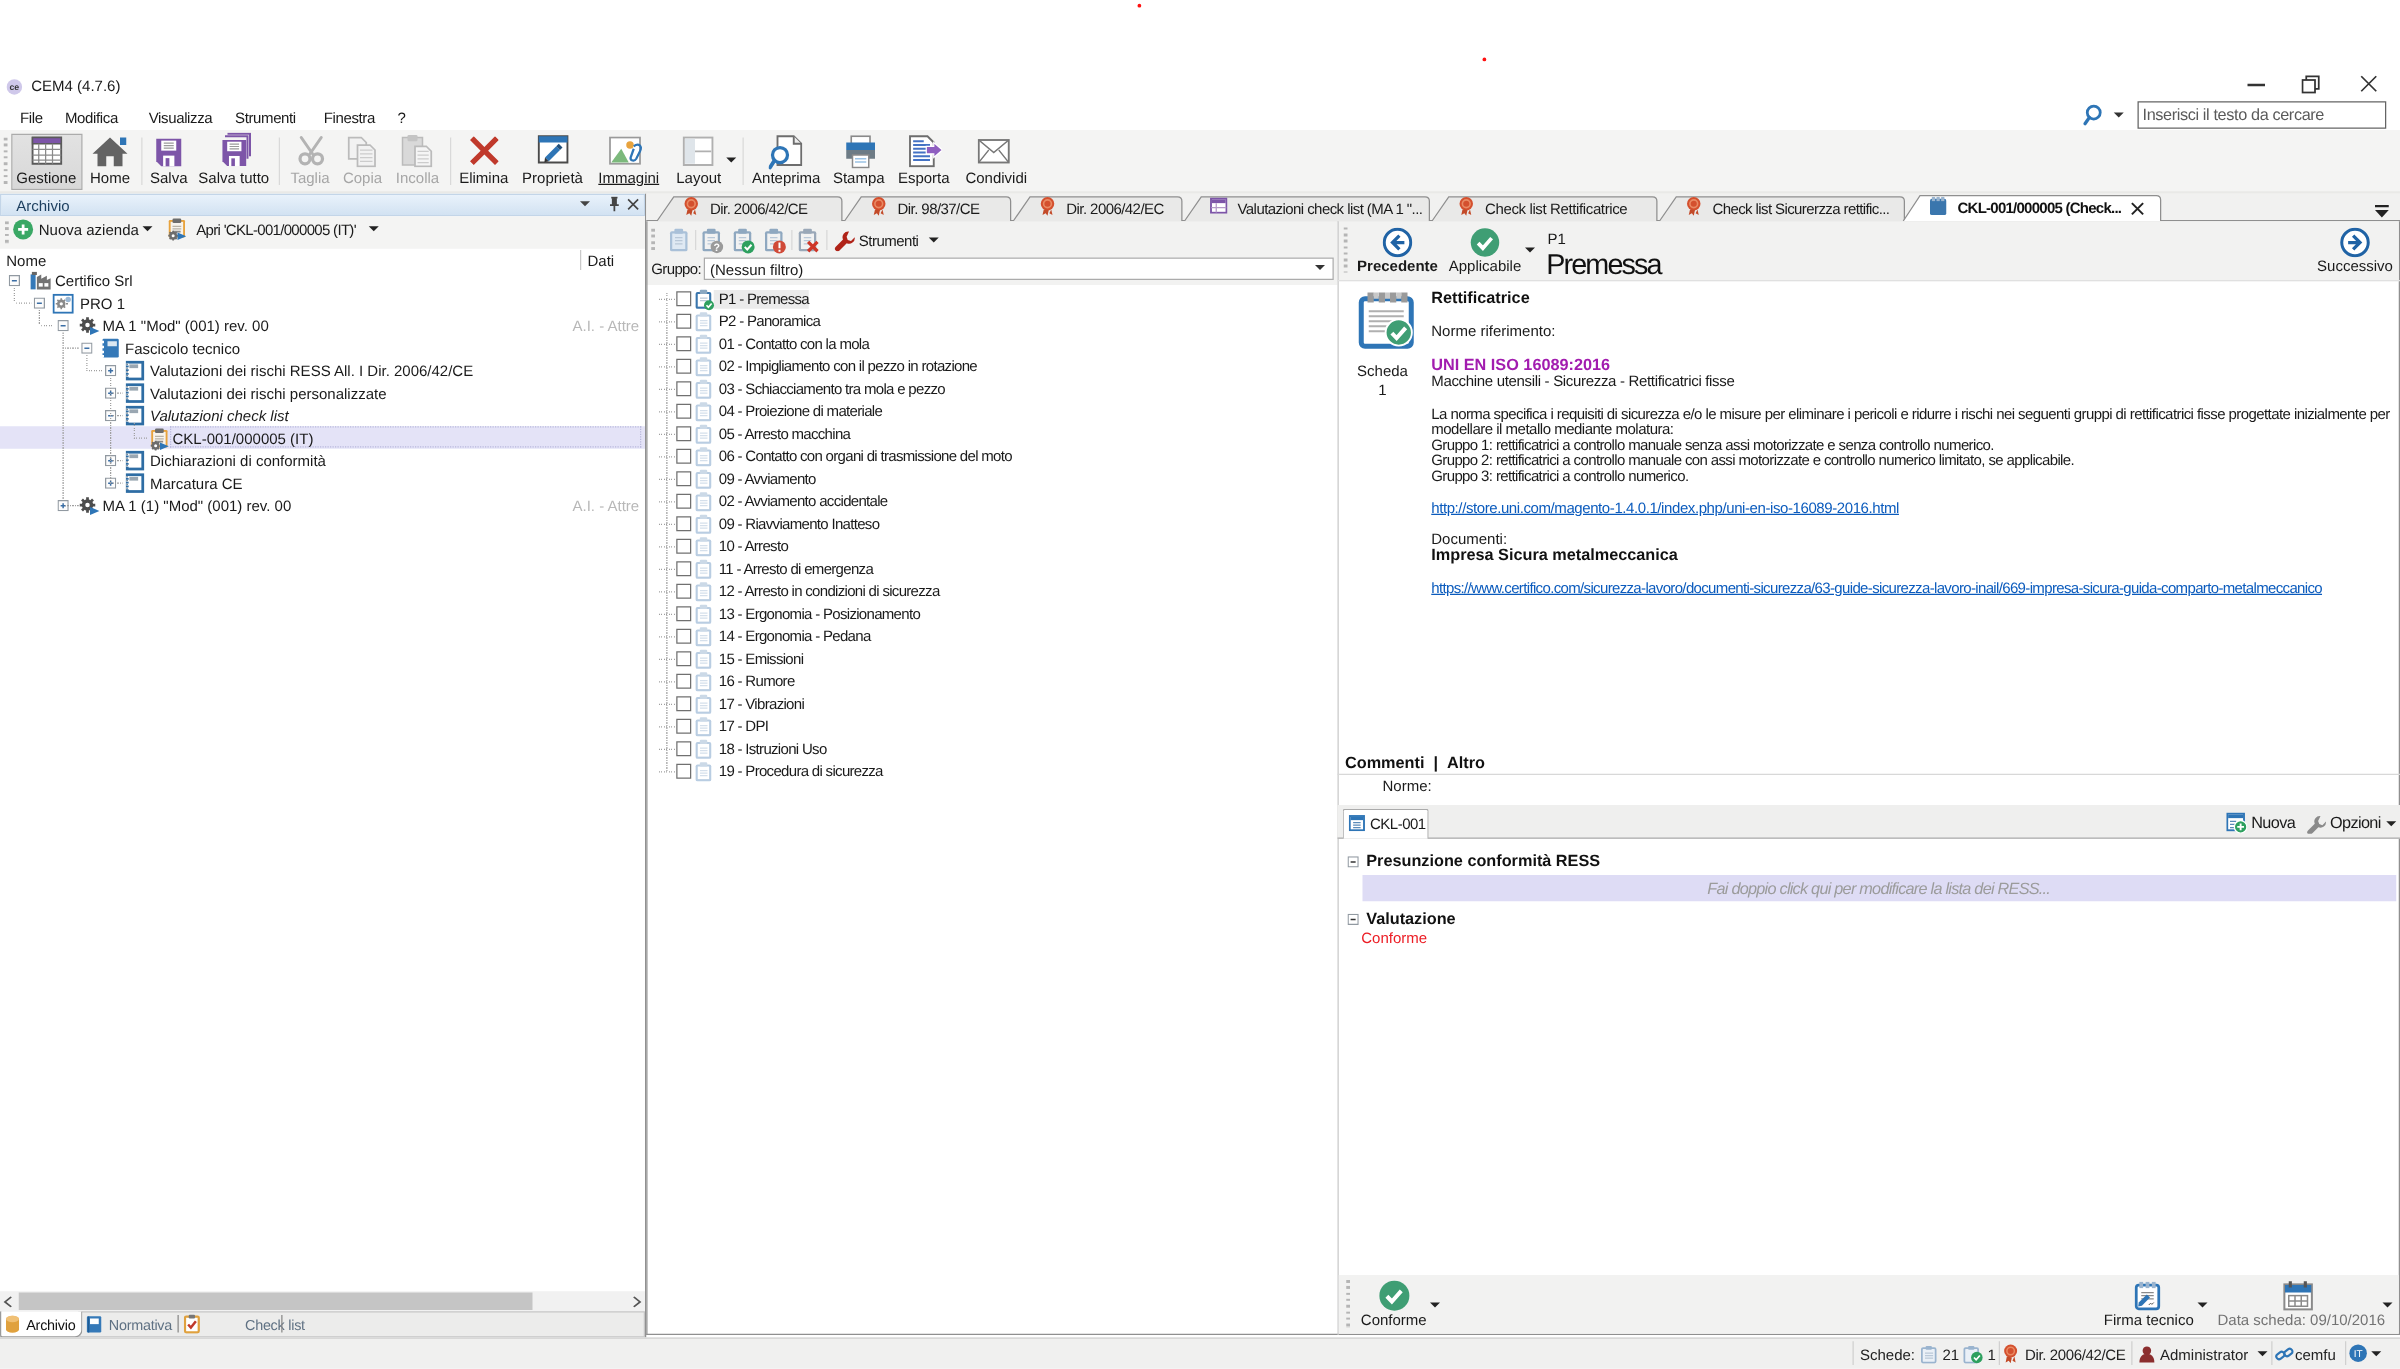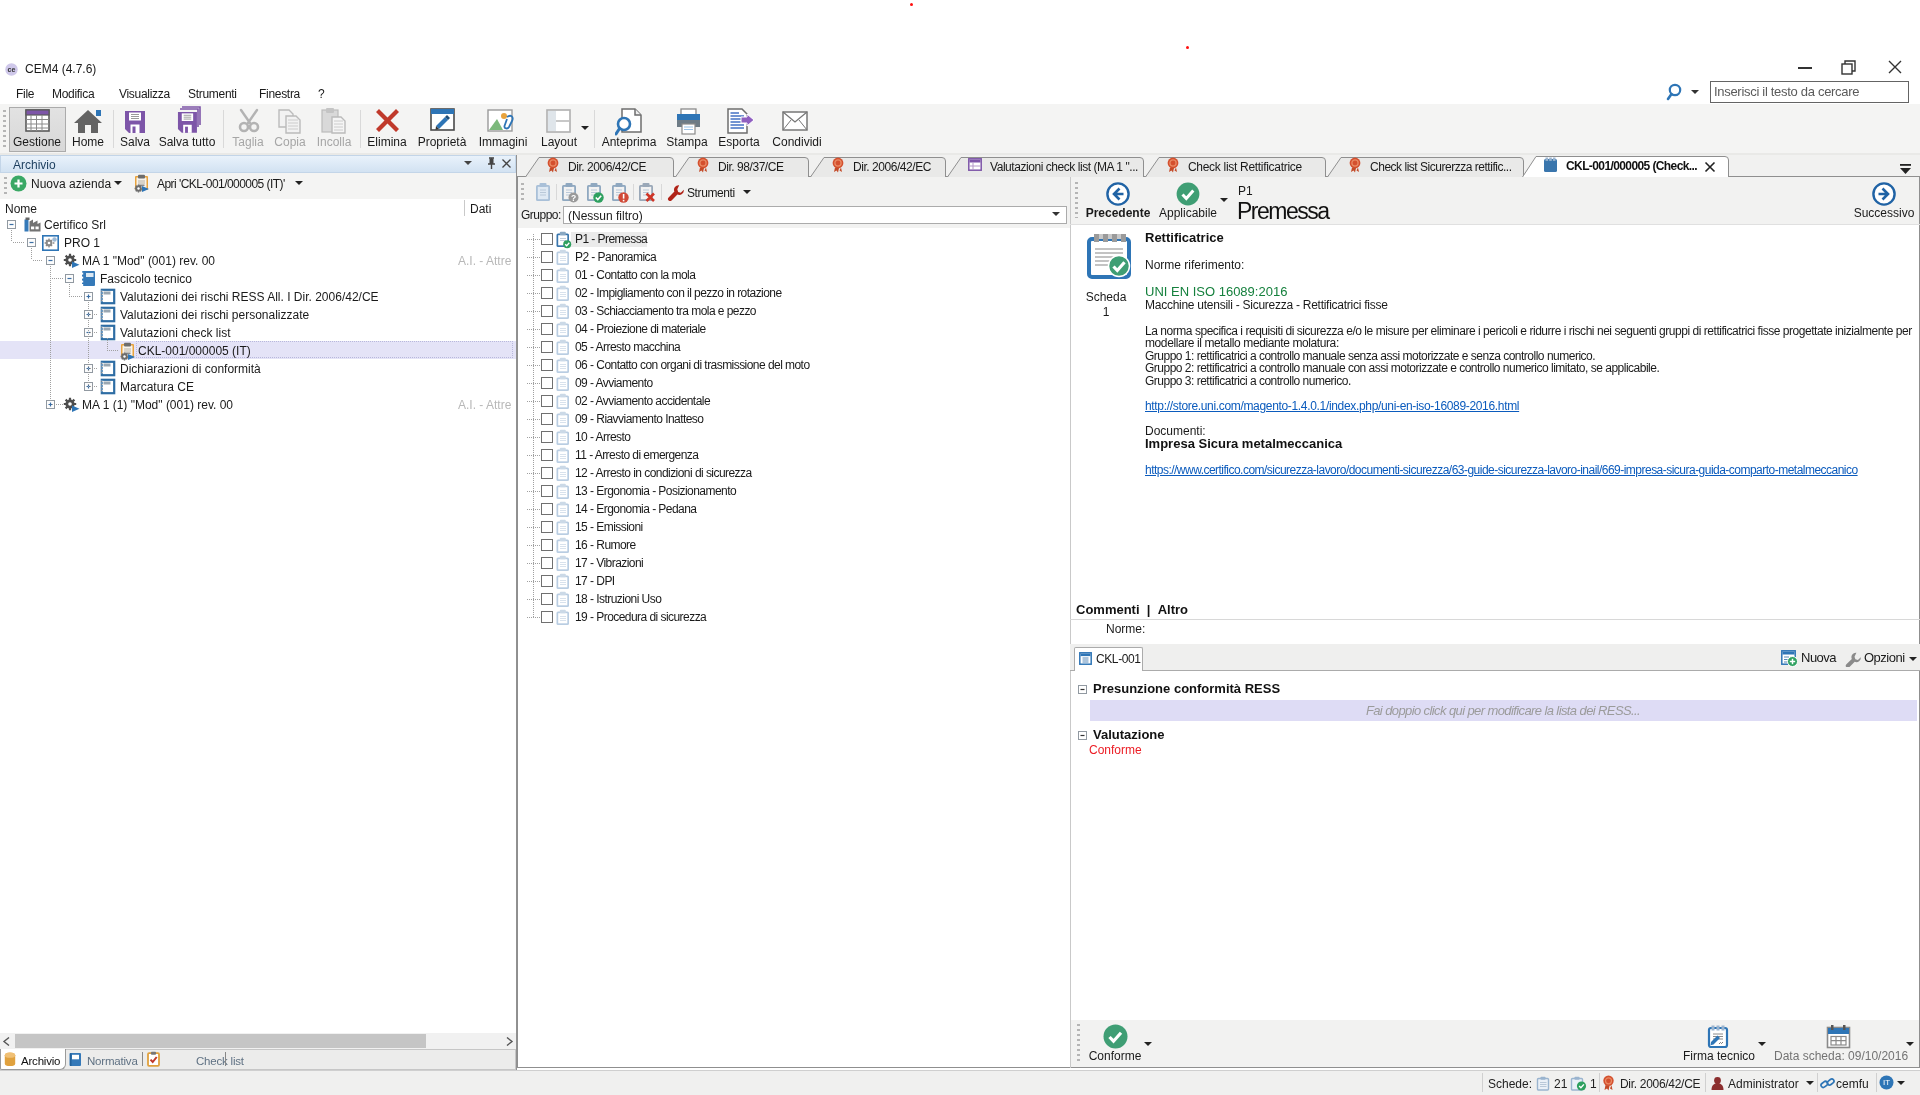--- a/index.html
+++ b/index.html
@@ -106,21 +106,21 @@
     <path d="M15 9 L18 12 L20 10 L17 7 Z" fill="#1f4e79"></path>
     <path d="M6 18 L9 21 L5.5 21.8 Z" fill="#333"></path>
   </svg>
 <div class="t" style="left:442px;top:135px;transform:translateX(-50%);font-size:12px;color:#1a1a1a;font-weight:400;">Proprietà</div>
 <svg class="a" style="left:487px;top:109px;" width="30" height="25" viewBox="0 0 30 25">
     <rect x="1" y="1" width="24" height="21" fill="#fff" stroke="#9a9a9a" stroke-width="1.4"></rect>
     <path d="M2 21 L10 10 L16 21 Z" fill="#7cb97c"></path>
     <circle cx="17" cy="7" r="3" fill="#e8a33d"></circle>
     <path d="M20 8 c4 -3 7 0 5 4 l-3 6 c-1.5 2.5 -5 1.5 -4.5 -1 l2.5 -7" fill="none" stroke="#2e75b6" stroke-width="1.8"></path>
   </svg>
-<div class="t" style="left:503px;top:135px;transform:translateX(-50%);font-size:12px;color:#1a1a1a;font-weight:400;">Immagini</div>
+<div class="t" style="left:503px;top:135px;transform:translateX(-50%);font-size:12px;color:#1a1a1a;font-weight:400;text-decoration:underline;">Immagini</div>
 <svg class="a" style="left:546px;top:109px;" width="25" height="24" viewBox="0 0 25 24">
     <rect x="1" y="1" width="23" height="22" fill="#fff" stroke="#b0b0b0" stroke-width="1.6"></rect>
     <rect x="2" y="2" width="8" height="20" fill="#dfe5ea"></rect>
     <path d="M10 12 H23" stroke="#b0b0b0" stroke-width="1.4"></path>
   </svg>
 <div class="t" style="left:559px;top:135px;transform:translateX(-50%);font-size:12px;color:#1a1a1a;font-weight:400;">Layout</div>
 <div class="a" style="left:581px;top:126px;width:0;height:0;border-left:4px solid transparent;border-right:4px solid transparent;border-top:4px solid #222;"></div>
 <div class="a" style="left:594px;top:110px;width:1px;height:38px;background:#d9d9d9;"></div>
 <svg class="a" style="left:615px;top:108px;" width="27" height="28" viewBox="0 0 27 28">
     <path d="M7 1 H20 L26 7 V24 H7 Z" fill="#fff" stroke="#6d6d6d" stroke-width="1.5"></path>
@@ -263,21 +263,21 @@
 <svg class="a" style="left:84px;top:328px;" width="9" height="9" viewBox="0 0 9 9">
     <rect x="0.5" y="0.5" width="8" height="8" fill="#fcfcfc" stroke="#9199a1"></rect>
     <path d="M2.5 4.5 H6.5" stroke="#3b6ea5" stroke-width="1.2"></path>
   </svg>
 <svg class="a" style="left:100px;top:324px;" width="16" height="17" viewBox="0 0 16 17">
     <rect x="1.8" y="1.8" width="12.4" height="13.4" fill="#fff" stroke="#2e6da4" stroke-width="2.2"></rect>
     <rect x="3.5" y="3.5" width="7" height="3" fill="#9aa7b2"></rect>
     <path d="M1 3.5 h2.2 M1 6.5 h2.2 M1 9.5 h2.2 M1 12.5 h2.2" stroke="#fff" stroke-width="1.6"></path>
     <path d="M1 3.5 h1.4 M1 6.5 h1.4 M1 9.5 h1.4 M1 12.5 h1.4" stroke="#7c8791" stroke-width="1"></path>
   </svg>
-<div class="t" style="left:120px;top:326px;font-size:12px;color:#1a1a1a;font-weight:400;">Valutazioni check list</div>
+<div class="t" style="left:120px;top:326px;font-size:12px;color:#1a1a1a;font-weight:400;font-style:italic;">Valutazioni check list</div>
 <svg class="a" style="left:119px;top:342px;" width="18" height="19" viewBox="0 0 18 19">
     <rect x="2" y="2" width="13" height="14" rx="1" fill="#e8a33d"></rect>
     <rect x="3.5" y="3.5" width="10" height="11" fill="#f7f3ec"></rect>
     <rect x="5" y="0.8" width="7" height="3.6" rx="1" fill="#6d6d6d"></rect>
     <path d="M5 7 H12 M5 9 H12" stroke="#b8b2a6" stroke-width="1"></path>
     <path d="M5.5 10.5 H11.5 V12 H5.5 Z" fill="#8a8a8a"></path>
     <circle cx="5.5" cy="14.5" r="3.2" fill="#6d6d6d"></circle>
     <circle cx="5.5" cy="14.5" r="1.2" fill="#fff"></circle>
     <path d="M5.5 10.6 v1.2 M5.5 17.2 v1.2 M1.6 14.5 h1.2 M8.7 14.5 h1.2 M2.7 11.7 l0.9 0.9 M7.4 16.4 l0.9 0.9 M8.3 11.7 l-0.9 0.9 M3.6 16.4 l-0.9 0.9" stroke="#6d6d6d" stroke-width="1.4"></path>
     <path d="M9 12 L16 15 L9 18 Z" fill="#2e75b6"></path>
@@ -736,21 +736,21 @@
       <rect x="31" y="1" width="4" height="5"></rect>
     </g>
     <path d="M9 16 H37 M9 20 H37 M9 24 H37 M9 28 H34 M9 32 H30" stroke="#b0b0b0" stroke-width="1.6"></path>
     <circle cx="33" cy="33" r="10.5" fill="#3f9e74" stroke="#fff" stroke-width="1.5"></circle>
     <path d="M27.5 33.5 l3.8 4 l7.2 -8.2" stroke="#fff" stroke-width="3.2" fill="none"></path>
   </svg>
 <div class="t" style="left:1106px;top:290px;transform:translateX(-50%);font-size:12px;color:#1a1a1a;font-weight:400;">Scheda</div>
 <div class="t" style="left:1106px;top:305px;transform:translateX(-50%);font-size:12px;color:#1a1a1a;font-weight:400;">1</div>
 <div class="t" style="left:1145px;top:231px;font-size:13px;color:#111;font-weight:700;">Rettificatrice</div>
 <div class="t" style="left:1145px;top:258px;font-size:12px;color:#1a1a1a;font-weight:400;">Norme riferimento:</div>
-<div class="t" style="left:1145px;top:285px;font-size:13px;color:#15803d;font-weight:400;">UNI EN ISO 16089:2016</div>
+<div class="t" style="left:1145px;top:285px;font-size:13px;color:#a21caf;font-weight:700;">UNI EN ISO 16089:2016</div>
 <div class="t" style="left:1145px;top:298px;font-size:12px;color:#1a1a1a;font-weight:400;letter-spacing:-0.26px;">Macchine utensili - Sicurezza - Rettificatrici fisse</div>
 <div class="t" style="left:1145px;top:324px;font-size:12px;color:#1a1a1a;font-weight:400;letter-spacing:-0.46px;">La norma specifica i requisiti di sicurezza e/o le misure per eliminare i pericoli e ridurre i rischi nei seguenti gruppi di rettificatrici fisse progettate inizialmente per</div>
 <div class="t" style="left:1145px;top:336px;font-size:12px;color:#1a1a1a;font-weight:400;letter-spacing:-0.4px;">modellare il metallo mediante molatura:</div>
 <div class="t" style="left:1145px;top:349px;font-size:12px;color:#1a1a1a;font-weight:400;letter-spacing:-0.5px;">Gruppo 1: rettificatrici a controllo manuale senza assi motorizzate e senza controllo numerico.</div>
 <div class="t" style="left:1145px;top:361px;font-size:12px;color:#1a1a1a;font-weight:400;letter-spacing:-0.5px;">Gruppo 2: rettificatrici a controllo manuale con assi motorizzate e controllo numerico limitato, se applicabile.</div>
 <div class="t" style="left:1145px;top:374px;font-size:12px;color:#1a1a1a;font-weight:400;letter-spacing:-0.5px;">Gruppo 3: rettificatrici a controllo numerico.</div>
 <div class="t" style="left:1145px;top:399px;font-size:12px;color:#1a1a1a;font-weight:400;letter-spacing:-0.33px;"><span style="text-decoration:underline;color:#0b5bbd;">http://store.uni.com/magento-1.4.0.1/index.php/uni-en-iso-16089-2016.html</span></div>
 <div class="t" style="left:1145px;top:424px;font-size:12px;color:#1a1a1a;font-weight:400;">Documenti:</div>
 <div class="t" style="left:1145px;top:437px;font-size:13px;color:#111;font-weight:700;">Impresa Sicura metalmeccanica</div>
 <div class="t" style="left:1145px;top:463px;font-size:12px;color:#1a1a1a;font-weight:400;letter-spacing:-0.52px;"><span style="text-decoration:underline;color:#0b5bbd;">https://www.certifico.com/sicurezza-lavoro/documenti-sicurezza/63-guide-sicurezza-lavoro-inail/669-impresa-sicura-guida-comparto-metalmeccanico</span></div>

